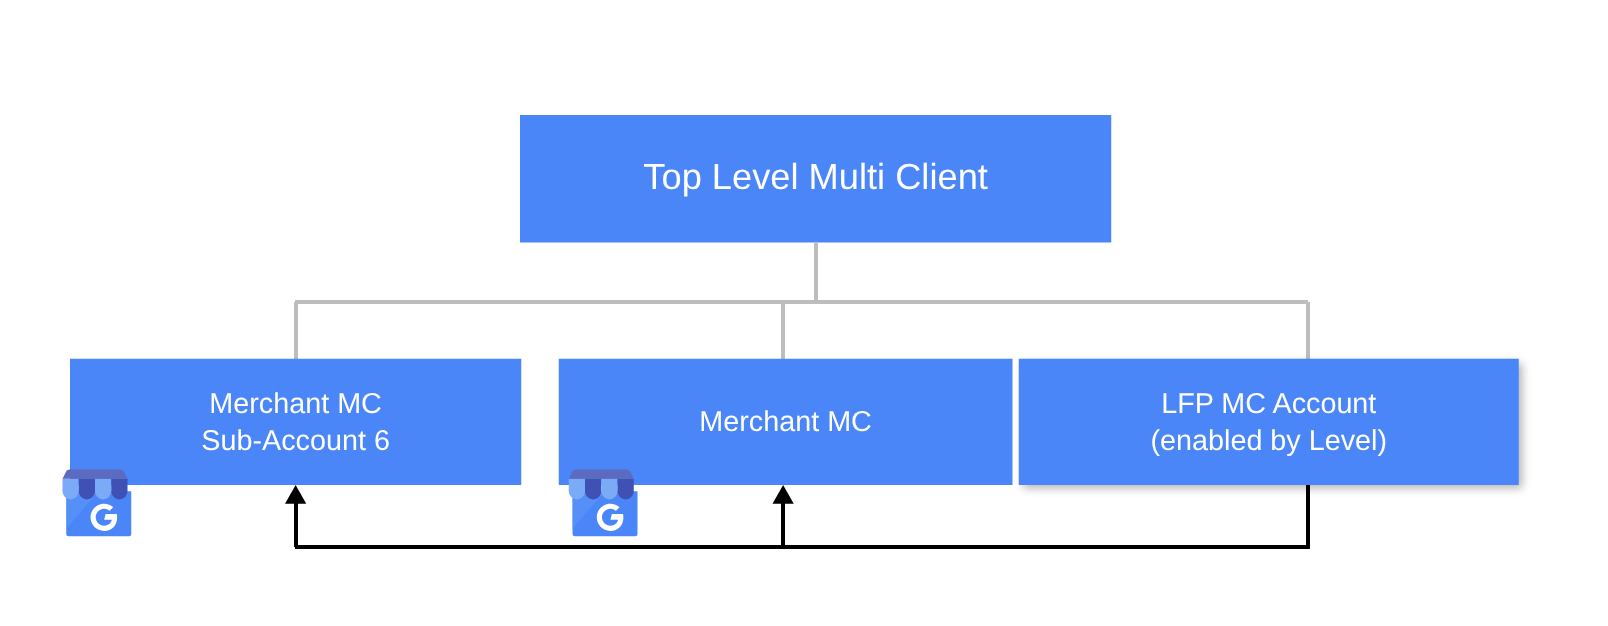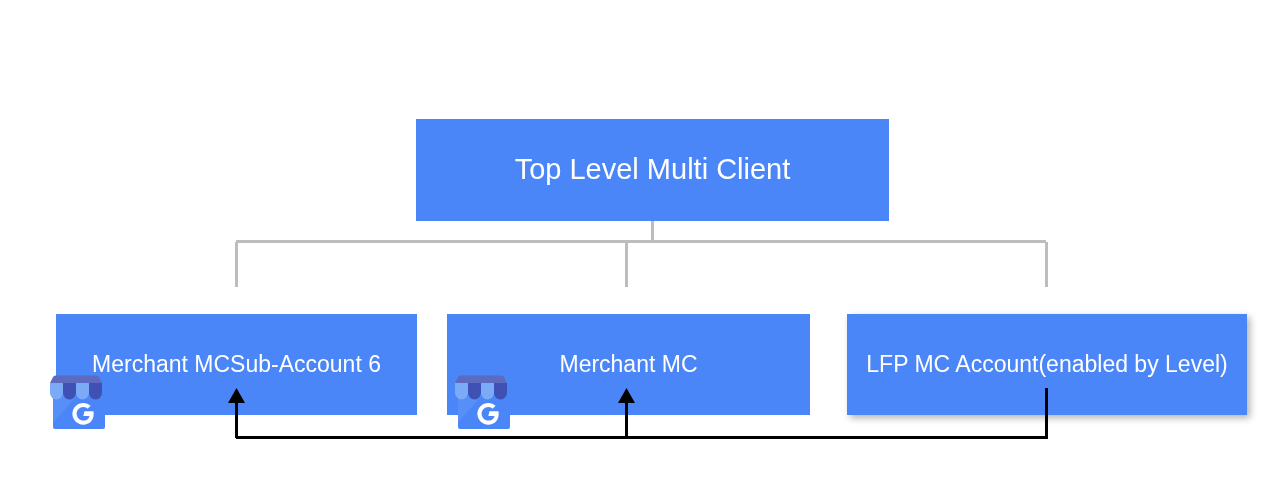--- a/index.html
+++ b/index.html
@@ -32,27 +32,26 @@
   .conn-layer.tree { z-index: 1; }
   .conn-layer.flow { z-index: 4; }
 
   
   .node {
     position: absolute;
     box-sizing: border-box;
     background: #4a86f8;
     color: #ffffff;
     display: flex;
-    flex-direction: row;
+    flex-direction: column;
     align-items: center;
     justify-content: center;
     text-align: center;
     line-height: 1.30;
     z-index: 2;
-    margin-top: 27px;
   }
   .node .line1,
   .node .line2 {
     display: block;
     white-space: nowrap;
   }
 
   #node-top {
     left: 416px;
     top: 92px;
@@ -68,21 +67,21 @@
     font-size: 23px;
   }
   #node-sub2 {
     left: 447px;
     top: 287px;
     width: 363px;
     height: 101px;
     font-size: 23px;
   }
   #node-lfp {
-    left: 847px;
+    left: 815px;
     top: 287px;
     width: 400px;
     height: 101px;
     font-size: 23px;
     box-shadow: 3px 3px 7px rgba(0, 0, 0, 0.30);
   }
 
   
   .gbp-icon {
     position: absolute;

